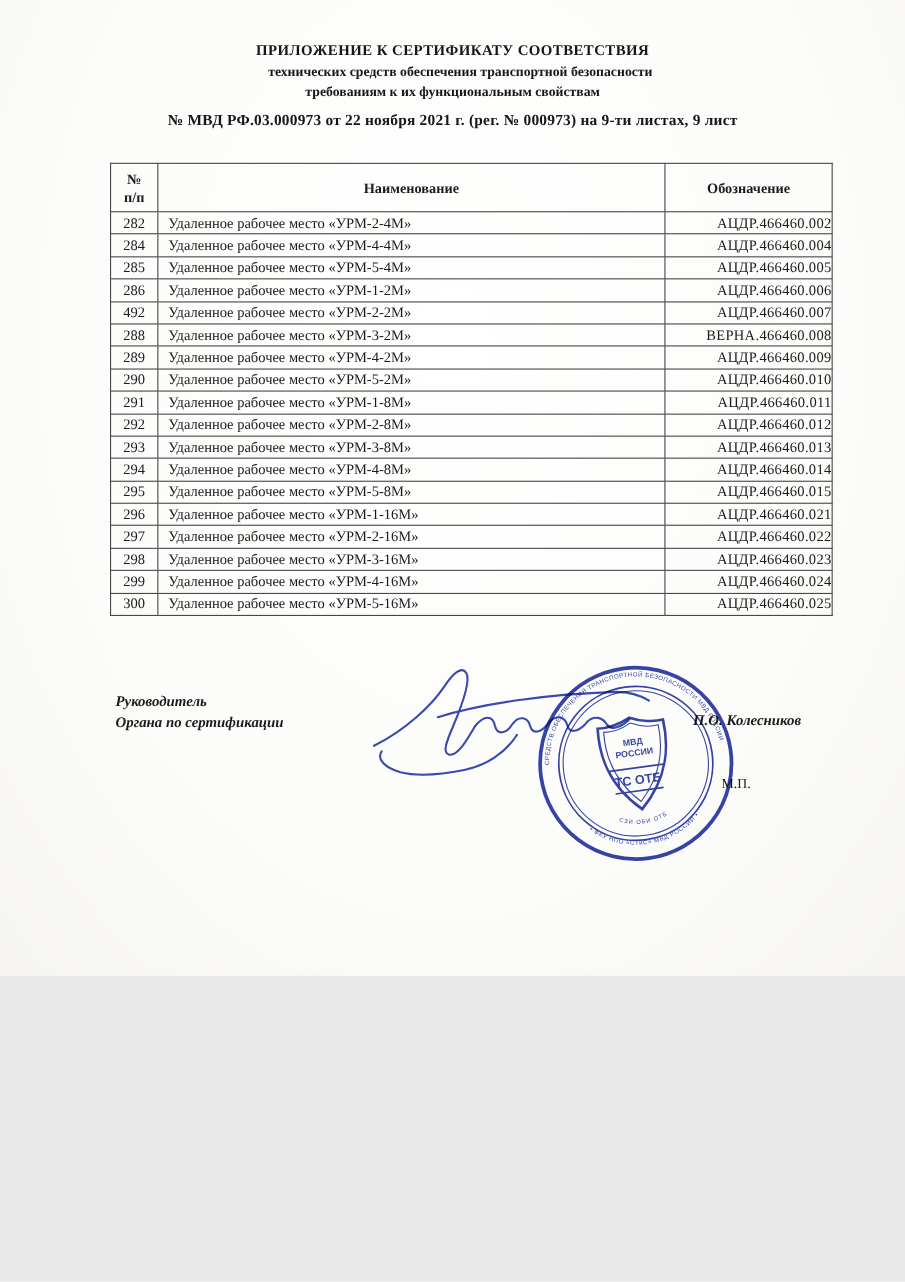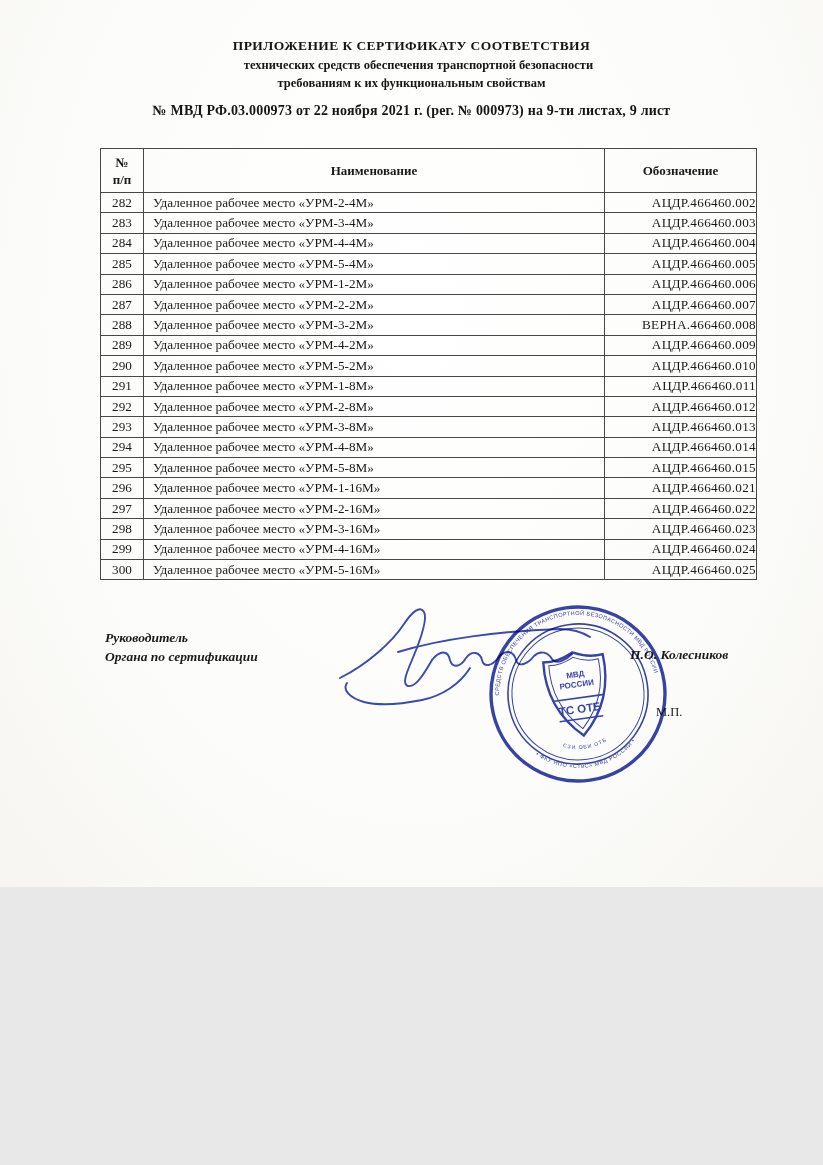--- a/index.html
+++ b/index.html
@@ -76,41 +76,36 @@
         <th class="c-des">Обозначение</th>
       </tr>
     </thead>
     <tbody>
         <tr>
       <td class="c-num">282</td>
       <td class="c-name">Удаленное рабочее место «УРМ-2-4М»</td>
       <td class="c-des">АЦДР.466460.002</td>
     </tr>
         <tr>
-      <td class="c-num">283</td>
-      <td class="c-name">Удаленное рабочее место «УРМ-3-4М»</td>
-      <td class="c-des">АЦДР.466460.003</td>
-    </tr>
-        <tr>
       <td class="c-num">284</td>
       <td class="c-name">Удаленное рабочее место «УРМ-4-4М»</td>
       <td class="c-des">АЦДР.466460.004</td>
     </tr>
         <tr>
       <td class="c-num">285</td>
       <td class="c-name">Удаленное рабочее место «УРМ-5-4М»</td>
       <td class="c-des">АЦДР.466460.005</td>
     </tr>
         <tr>
       <td class="c-num">286</td>
       <td class="c-name">Удаленное рабочее место «УРМ-1-2М»</td>
       <td class="c-des">АЦДР.466460.006</td>
     </tr>
         <tr>
-      <td class="c-num">287</td>
+      <td class="c-num">492</td>
       <td class="c-name">Удаленное рабочее место «УРМ-2-2М»</td>
       <td class="c-des">АЦДР.466460.007</td>
     </tr>
         <tr>
       <td class="c-num">288</td>
       <td class="c-name">Удаленное рабочее место «УРМ-3-2М»</td>
       <td class="c-des">ВЕРНА.466460.008</td>
     </tr>
         <tr>
       <td class="c-num">289</td>

